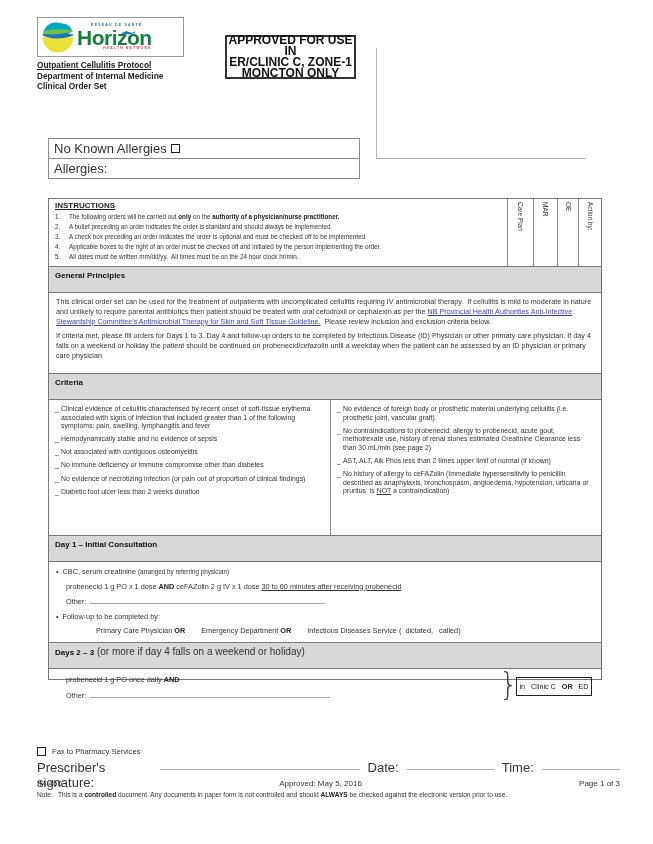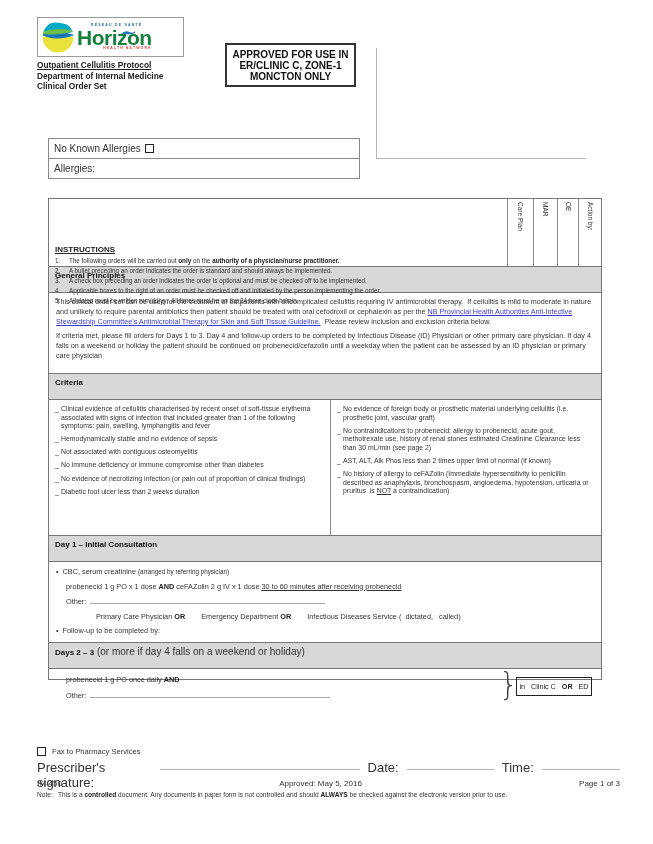--- a/index.html
+++ b/index.html
@@ -10,36 +10,36 @@
   
   .logo-box{position:absolute;left:37px;top:17px;width:147px;height:40px;
             border:1px solid #9a9a9a;display:flex;align-items:center;padding:1px 3px;box-sizing:border-box;}
   .logo-text{position:relative;margin-left:2px;line-height:1;}
   .logo-reseau{font-size:3.5px;font-weight:bold;color:#2e6db4;letter-spacing:1.2px;margin-left:14px;}
   .logo-brand{font-size:21px;font-weight:bold;color:#15803d;letter-spacing:-0.5px;margin-top:-1px;}
   .logo-network{font-size:3.5px;font-weight:bold;color:#e04040;letter-spacing:1.1px;text-align:right;margin-top:-1px;}
   .logo-wave{position:absolute;top:6px;left:44px;}
   .doc-titles{position:absolute;left:37px;top:60px;font-size:8.3px;font-weight:bold;color:#222;line-height:10.5px;}
   .t-under{text-decoration:underline;}
-  .approved-box{position:absolute;left:225px;top:43px;width:127px;height:40px;border:2px solid #333;
-                text-align:center;font-size:10px;font-weight:bold;color:#111;line-height:11px;
+  .approved-box{position:absolute;left:225px;top:35px;width:127px;height:40px;border:2px solid #333;
+                text-align:center;font-size:12px;font-weight:bold;color:#111;line-height:11px;
                 display:flex;flex-direction:column;justify-content:center;}
   .patient-box{position:absolute;left:376px;top:48px;width:209px;height:110px;
                border-left:1px solid #b5b5b5;border-bottom:1px solid #b5b5b5;}
   
   .allergy-table{position:absolute;left:48px;top:138px;width:312px;border:1px solid #8a8a8a;box-sizing:border-box;}
   .al-row{height:19px;border-top:1px solid #8a8a8a;display:flex;align-items:center;
-          padding-left:5px;font-size:10px;color:#333;}
+          padding-left:5px;font-size:13px;color:#333;}
   .al-row:first-child{border-top:none;}
   .cb{display:inline-block;width:7px;height:7px;border:1.5px solid #222;margin-left:4px;}
   
   .main-table{position:absolute;left:48px;top:198px;width:554px;height:482px;
               border:1px solid #777;box-sizing:border-box;}
   .sec-instructions{height:67px;display:flex;box-sizing:border-box;}
-  .instr-left{flex:1;padding:2px 4px 0 6px;margin-top:44px;}
+  .instr-left{flex:1;padding:2px 4px 0 6px;}
   .instr-title{font-size:8px;font-weight:bold;text-decoration:underline;color:#222;margin-bottom:2px;}
   .instr-item{display:flex;font-size:6.3px;line-height:10px;color:#333;}
   .instr-item .num{width:14px;flex:none;}
   .vcol{width:26px;flex:none;border-left:1px solid #8a8a8a;box-sizing:border-box;
         padding-top:3px;display:flex;justify-content:center;}
   .vcol.w2{width:24px;} .vcol.w3{width:21px;} .vcol.w4{width:23px;}
   .vtext{writing-mode:vertical-rl;font-size:6.5px;color:#333;}
   .sec-bar{height:27px;background:#d8d8d8;border-top:1px solid #777;border-bottom:1px solid #777;
            font-size:8px;font-weight:bold;color:#111;padding:3px 0 0 6px;box-sizing:border-box;line-height:11px;}
   .sec-bar .norm{font-weight:normal;font-size:10px;color:#333;}
@@ -238,25 +238,25 @@
     <div class="day1-body">
       <div class="o-line">
         <span class="blt">•</span><span class="pre">CBC, serum creatinine </span><span class="small">(arranged by referring physician)</span>
       </div>
       <div class="o-line ind">
         <span class="pre">probenecid 1 g PO x 1 dose </span><b>AND</b><span class="pre"> ceFAZolin 2 g IV x 1 dose </span><span class="u">30 to 60 minutes after receiving probenecid</span>
       </div>
       <div class="o-line ind">
         <span>Other:</span><span class="fill w235"></span>
       </div>
+      <div class="o-line">
+        <span class="blt">•</span><span>Follow-up to be completed by:</span>
+      </div>
       <div class="o-line ind2">
         <span class="pre">Primary Care Physician </span><b class="orgap">OR</b><span class="pre">Emergency Department </span><b class="orgap">OR</b><span class="pre">Infectious Diseases Service (  dictated,   called)</span>
-      </div>
-      <div class="o-line">
-        <span class="blt">•</span><span>Follow-up to be completed by:</span>
       </div>
     </div>
 
     <div class="sec-bar">
       <span>Days 2 – 3</span><span class="norm pre"> (or more if day 4 falls on a weekend or holiday)</span>
     </div>
     <div class="d23-body">
       <div class="o-line ind">
         <span class="pre">probenecid 1 g PO once daily </span><b>AND</b>
       </div>

